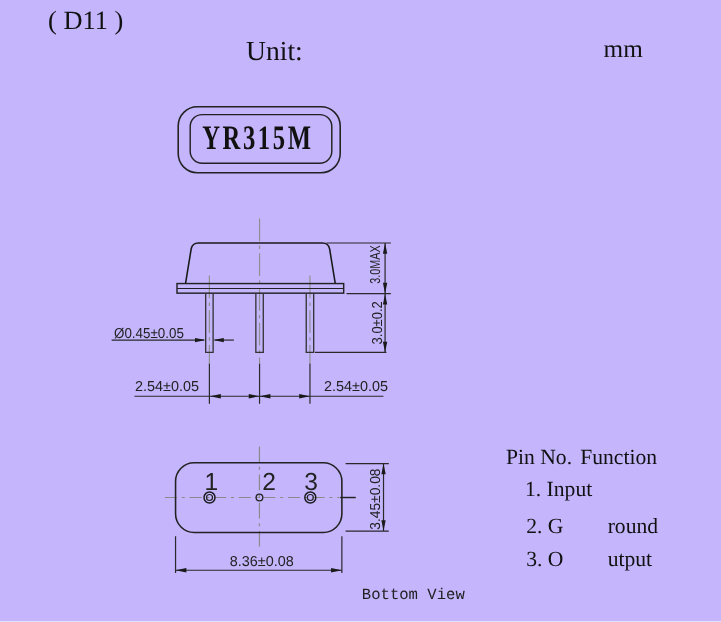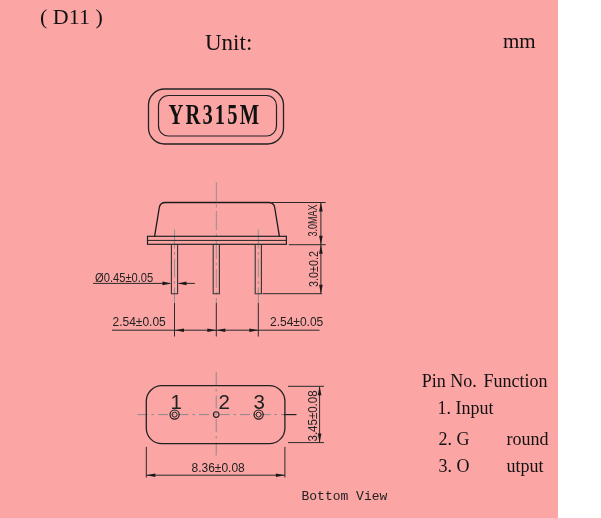--- a/index.html
+++ b/index.html
@@ -1,16 +1,16 @@
 <!DOCTYPE html>
 <html><head>
 <meta charset="utf-8">
 <style>
   html,body{margin:0;padding:0;background:#fff;}
-  #page{position:relative;width:558px;height:518px;background:#fca5a5;overflow:hidden;}
+  #page{position:relative;width:601px;height:518px;background:#c4b5fd;overflow:hidden;}
   svg{position:absolute;left:0;top:0;}
   .ser{font-family:"Liberation Serif",serif;fill:#111;}
   .dim{font-family:"Liberation Sans",sans-serif;font-size:12px;fill:#222;}
 </style>
 </head>
 <body>
 <div id="page">
 <svg width="601" height="518" viewBox="0 0 601 518">
 
   <text class="ser" x="40" y="23.8" font-size="22">( D11 )</text>

